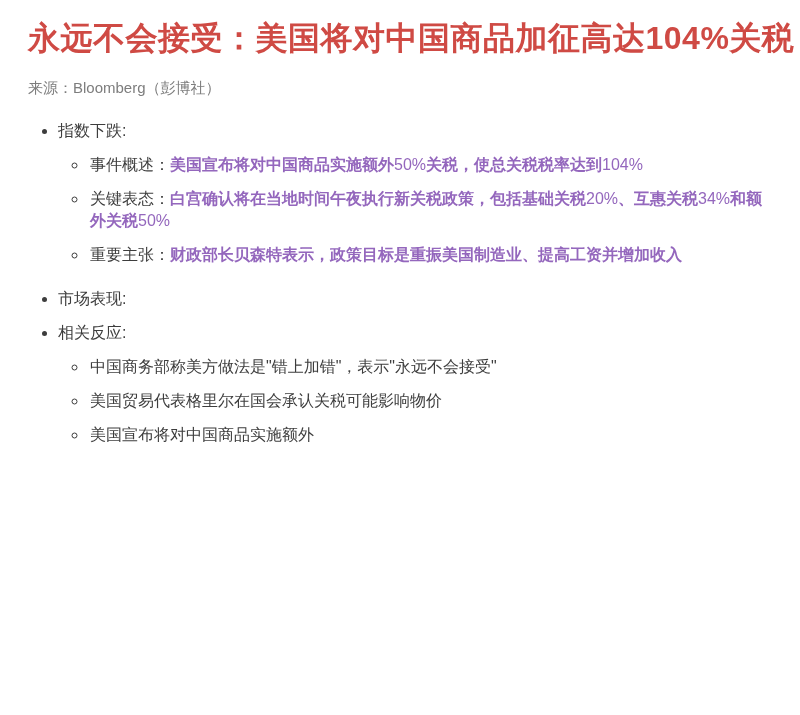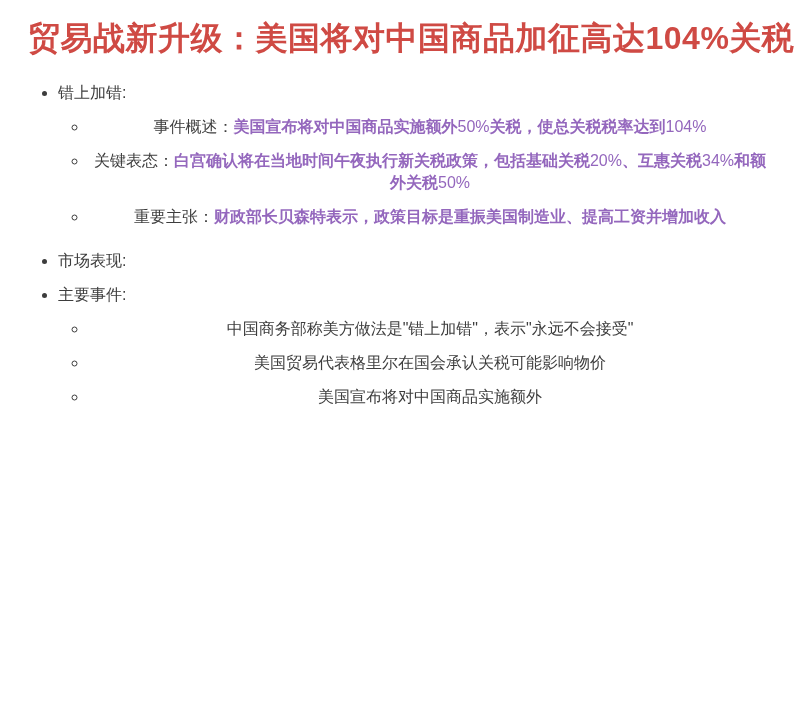--- a/index.html
+++ b/index.html
@@ -40,56 +40,56 @@
   }
   ul.l1 {
     margin: 22px 0 0 0;
     padding: 0 0 0 30px;
     list-style: disc;
   }
   ul.l2 {
     margin: 12px 0 0 0;
     padding: 0 0 0 30px;
     list-style: circle;
-    text-align: center;
   }
   ul.l1 > li, ul.l2 > li {
     font-size: 16px;
     line-height: 22px;
     margin: 0 0 12px 0;
   }
   ul.l2 > li { padding-left: 2px; }
   .item-label { color: #3d3d3d; }
   .hl { color: #9467bd; }
   .hl.b { font-weight: 700; }
 </style>
 </head>
 <body>
 
 <div class="page">
 
-  <h1 class="title">贸易战新升级：美国将对中国商品加征高达104%关税</h1>
+  <h1 class="title">永远不会接受：美国将对中国商品加征高达104%关税</h1>
 
+  <p class="source">来源：Bloomberg（彭博社）</p>
 
 
   <ul class="l1">
-    <li><span>错上加错:</span>
+    <li><span>指数下跌:</span>
       <ul class="l2">
         <li><span class="item-label">事件概述：</span><span class="hl b">美国宣布将对中国商品实施额外</span><span class="hl">50%</span><span class="hl b">关税，使总关税税率达到</span><span class="hl">104%</span></li>
         <li><span class="item-label">关键表态：</span><span class="hl b">白宫确认将在当地时间午夜执行新关税政策，包括基础关税</span><span class="hl">20%</span><span class="hl b">、互惠关税</span><span class="hl">34%</span><span class="hl b">和额外关税</span><span class="hl">50%</span></li>
         <li><span class="item-label">重要主张：</span><span class="hl b">财政部长贝森特表示，政策目标是重振美国制造业、提高工资并增加收入</span></li>
       </ul>
     </li>
   </ul>
 
 
   <ul class="l1">
     <li><span>市场表现:</span>
     </li>
-    <li><span>主要事件:</span>
+    <li><span>相关反应:</span>
       <ul class="l2">
         <li><span>中国商务部称美方做法是"错上加错"，表示"永远不会接受"</span></li>
         <li><span>美国贸易代表格里尔在国会承认关税可能影响物价</span></li>
         <li><span>美国宣布将对中国商品实施额外</span></li>
       </ul>
     </li>
   </ul>
 
 </div>
 

